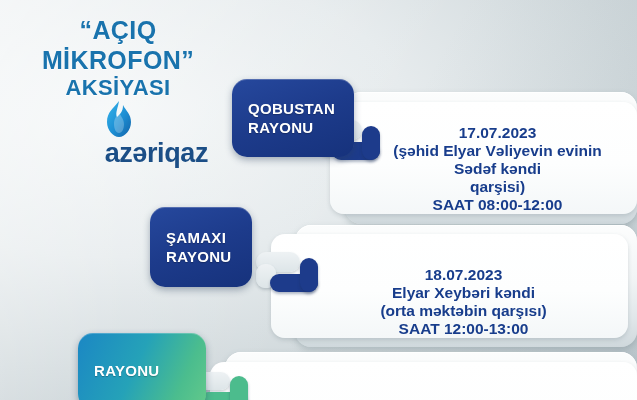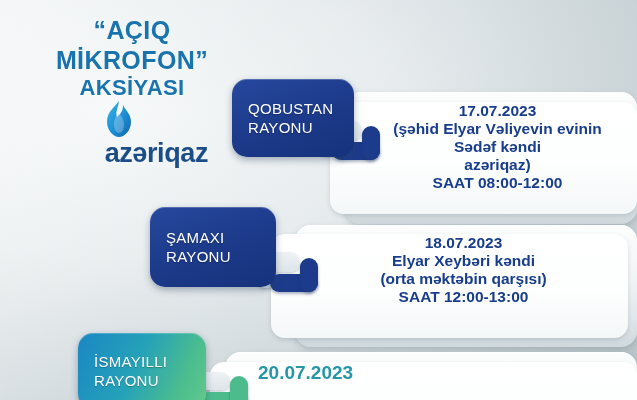--- a/index.html
+++ b/index.html
@@ -15,21 +15,21 @@
       linear-gradient(115deg,#f2f5f6 0%,#e3e9ec 40%,#cdd6da 72%,#b9c4c9 100%);
   }
   
   #poster:before{
     content:"";position:absolute;inset:0;
     background:linear-gradient(118deg,rgba(255,255,255,.55) 0%,rgba(255,255,255,.12) 34%,rgba(255,255,255,0) 55%,rgba(150,168,176,.20) 100%);
     pointer-events:none;
   }
 
   
-  .title-block{position:absolute;left:0;top:16px;width:236px;text-align:center;z-index:6;margin-left:14px;}
+  .title-block{position:absolute;left:0;top:16px;width:236px;text-align:center;z-index:6;}
   .title-l1,.title-l2{
     color:#1973ad;font-weight:bold;letter-spacing:.4px;line-height:1.18;
     text-shadow:0 1px 0 rgba(255,255,255,.75);
   }
   .title-l1{font-size:25px;}
   .title-l2{font-size:22px;}
 
   
   .logo{position:absolute;left:30px;top:100px;width:178px;text-align:right;z-index:6;}
   .flame{width:30px;height:38px;margin:0 auto 2px;display:block;}
@@ -45,39 +45,39 @@
   .card{
     position:absolute;border-radius:16px;
     background:linear-gradient(180deg,#fcfdfd 0%,#f2f5f6 42%,#dfe6e9 78%,#cfd8dc 100%);
     box-shadow:0 3px 6px rgba(90,110,120,.28), inset 0 1px 0 rgba(255,255,255,.9);
     z-index:2;
   }
   .card-inner{
     position:absolute;border-radius:14px;
     background:linear-gradient(180deg,#ffffff 0%,#fdfefe 55%,#f4f7f8 100%);
     box-shadow:0 2px 4px rgba(90,110,120,.22);
-    display:flex;align-items:flex-start;justify-content:center;
+    display:flex;align-items:flex-end;justify-content:center;
     text-align:center;z-index:3;
   }
   .card-text{
     color:#183d8c;font-weight:bold;line-height:1.16;font-size:15.5px;
     padding:0 6px 0 34px;
   }
   .card-text.teal{color:#2596a8;}
 
   
   .badge{
     position:absolute;border-radius:15px;z-index:5;
     display:flex;flex-direction:column;justify-content:center;
     box-shadow:0 3px 7px rgba(40,60,90,.38), inset 0 1px 0 rgba(255,255,255,.22);
   }
   .badge.navy{background:linear-gradient(160deg,#26489d 0%,#1d3b8b 48%,#16327c 100%);}
   .badge.teal{background:linear-gradient(115deg,#1b87c4 0%,#25a2b8 45%,#4bbd8e 78%,#63c98a 100%);}
   .badge span{
-    display:block;color:#ffffff;font-weight:normal;font-size:15px;
+    display:block;color:#ffffff;font-weight:bold;font-size:15px;
     letter-spacing:.3px;line-height:1.3;padding-left:16px;
     text-shadow:0 1px 1px rgba(0,0,0,.25);
   }
 
   
   .link{position:absolute;z-index:4;}
   .link .hook{
     position:absolute;border-radius:8px;
   }
   .link .hook-dark{background:#1d3b8b;box-shadow:0 2px 3px rgba(30,50,90,.35);}
@@ -112,21 +112,21 @@
     <div class="logo-word">azəriqaz</div>
   </div>
 
   <div class="row">
     <div class="card" style="left:345px;top:92px;width:292px;height:132px;"></div>
     <div class="card-inner" style="left:330px;top:102px;width:307px;height:112px;">
       <div class="card-text">
         <div>17.07.2023</div>
         <div>(şəhid Elyar Vəliyevin evinin</div>
         <div>Sədəf kəndi</div>
-        <div>azəriqaz)</div>
+        <div>qarşisi)</div>
         <div>SAAT 08:00-12:00</div>
       </div>
     </div>
 
     <div class="link" style="left:318px;top:120px;width:70px;height:48px;">
       <div class="hook hook-light" style="left:0px;top:0px;width:44px;height:20px;border-radius:10px;"></div>
       <div class="hook hook-light" style="left:0px;top:12px;width:20px;height:24px;border-radius:9px;"></div>
       <div class="hook hook-dark" style="left:14px;top:22px;width:48px;height:18px;border-radius:9px;"></div>
       <div class="hook hook-dark" style="left:44px;top:6px;width:18px;height:34px;border-radius:9px;"></div>
     </div>
@@ -148,21 +148,21 @@
       </div>
     </div>
 
     <div class="link" style="left:256px;top:252px;width:70px;height:48px;">
       <div class="hook hook-light" style="left:0px;top:0px;width:44px;height:20px;border-radius:10px;"></div>
       <div class="hook hook-light" style="left:0px;top:12px;width:20px;height:24px;border-radius:9px;"></div>
       <div class="hook hook-dark" style="left:14px;top:22px;width:48px;height:18px;border-radius:9px;"></div>
       <div class="hook hook-dark" style="left:44px;top:6px;width:18px;height:34px;border-radius:9px;"></div>
     </div>
 
-    <div class="badge navy" style="left:150px;top:207px;width:126px;height:80px;">
+    <div class="badge navy" style="left:150px;top:207px;width:102px;height:80px;">
       <span>ŞAMAXI</span>
       <span>RAYONU</span>
     </div>
   </div>
 
   <div class="row">
     <div class="card" style="left:225px;top:352px;width:412px;height:110px;"></div>
     <div class="card-inner" style="left:210px;top:362px;width:427px;height:92px;justify-content:flex-start;">
       <div class="card-text teal" style="padding-left:48px;text-align:left;">
         <div style="font-size:19px;">20.07.2023</div>
@@ -170,18 +170,17 @@
     </div>
 
     <div class="link" style="left:186px;top:372px;width:70px;height:44px;">
       <div class="hook hook-light" style="left:0px;top:0px;width:44px;height:18px;border-radius:9px;"></div>
       <div class="hook hook-light" style="left:0px;top:10px;width:20px;height:24px;border-radius:9px;"></div>
       <div class="hook hook-dark teal" style="left:14px;top:20px;width:48px;height:17px;border-radius:9px;"></div>
       <div class="hook hook-dark teal" style="left:44px;top:4px;width:18px;height:33px;border-radius:9px;"></div>
     </div>
 
     <div class="badge teal" style="left:78px;top:333px;width:128px;height:76px;">
-      <span>İSMAYILLI</span>
       <span>RAYONU</span>
     </div>
   </div>
 
 </div>
 
 </body></html>

